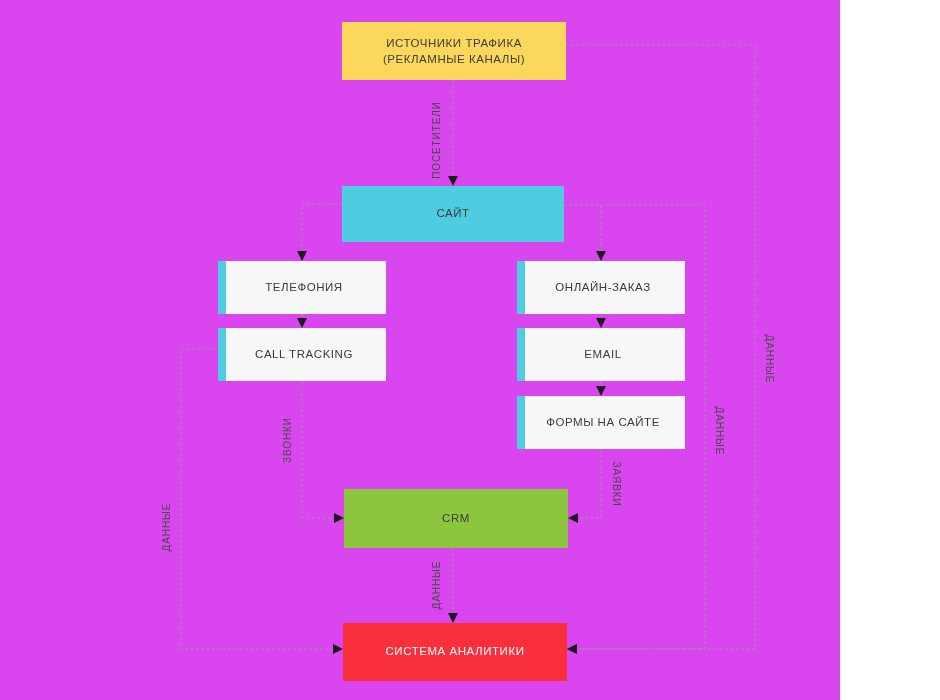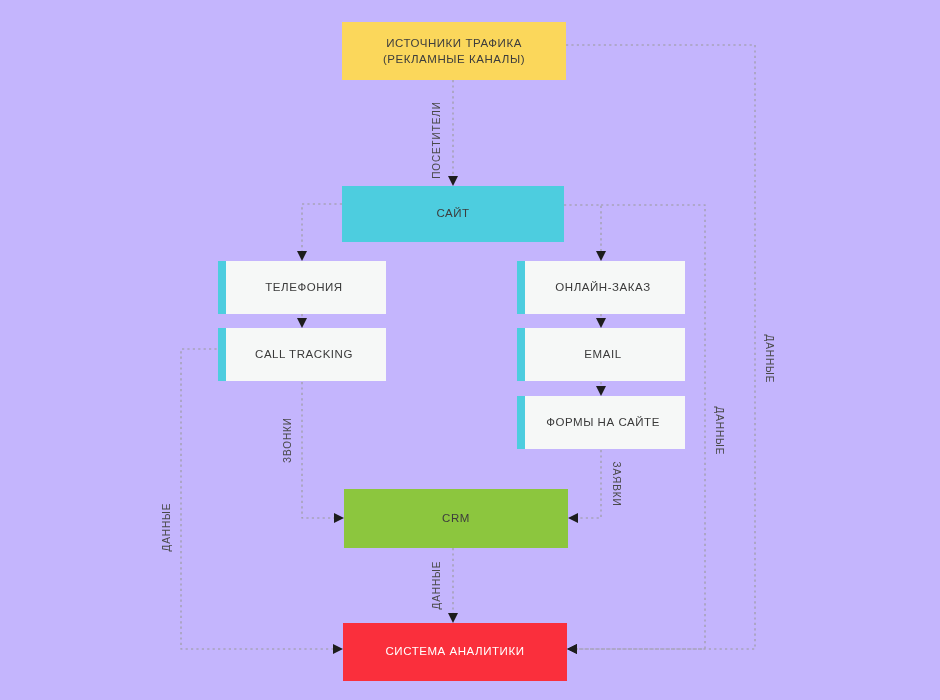--- a/index.html
+++ b/index.html
@@ -8,23 +8,23 @@
     background: #ffffff;
   }
   body {
     width: 940px;
     height: 700px;
     font-family: "Liberation Sans", sans-serif;
     overflow: hidden;
   }
   #diagram-root {
     position: relative;
-    width: 940px;
+    width: 840px;
     height: 700px;
-    background: #c4b5fd;
+    background: #d946ef;
   }
   svg.canvas {
     position: absolute;
     left: 0;
     top: 0;
     width: 940px;
     height: 700px;
   }
   .node-label {
     font-family: "Liberation Sans", sans-serif;

